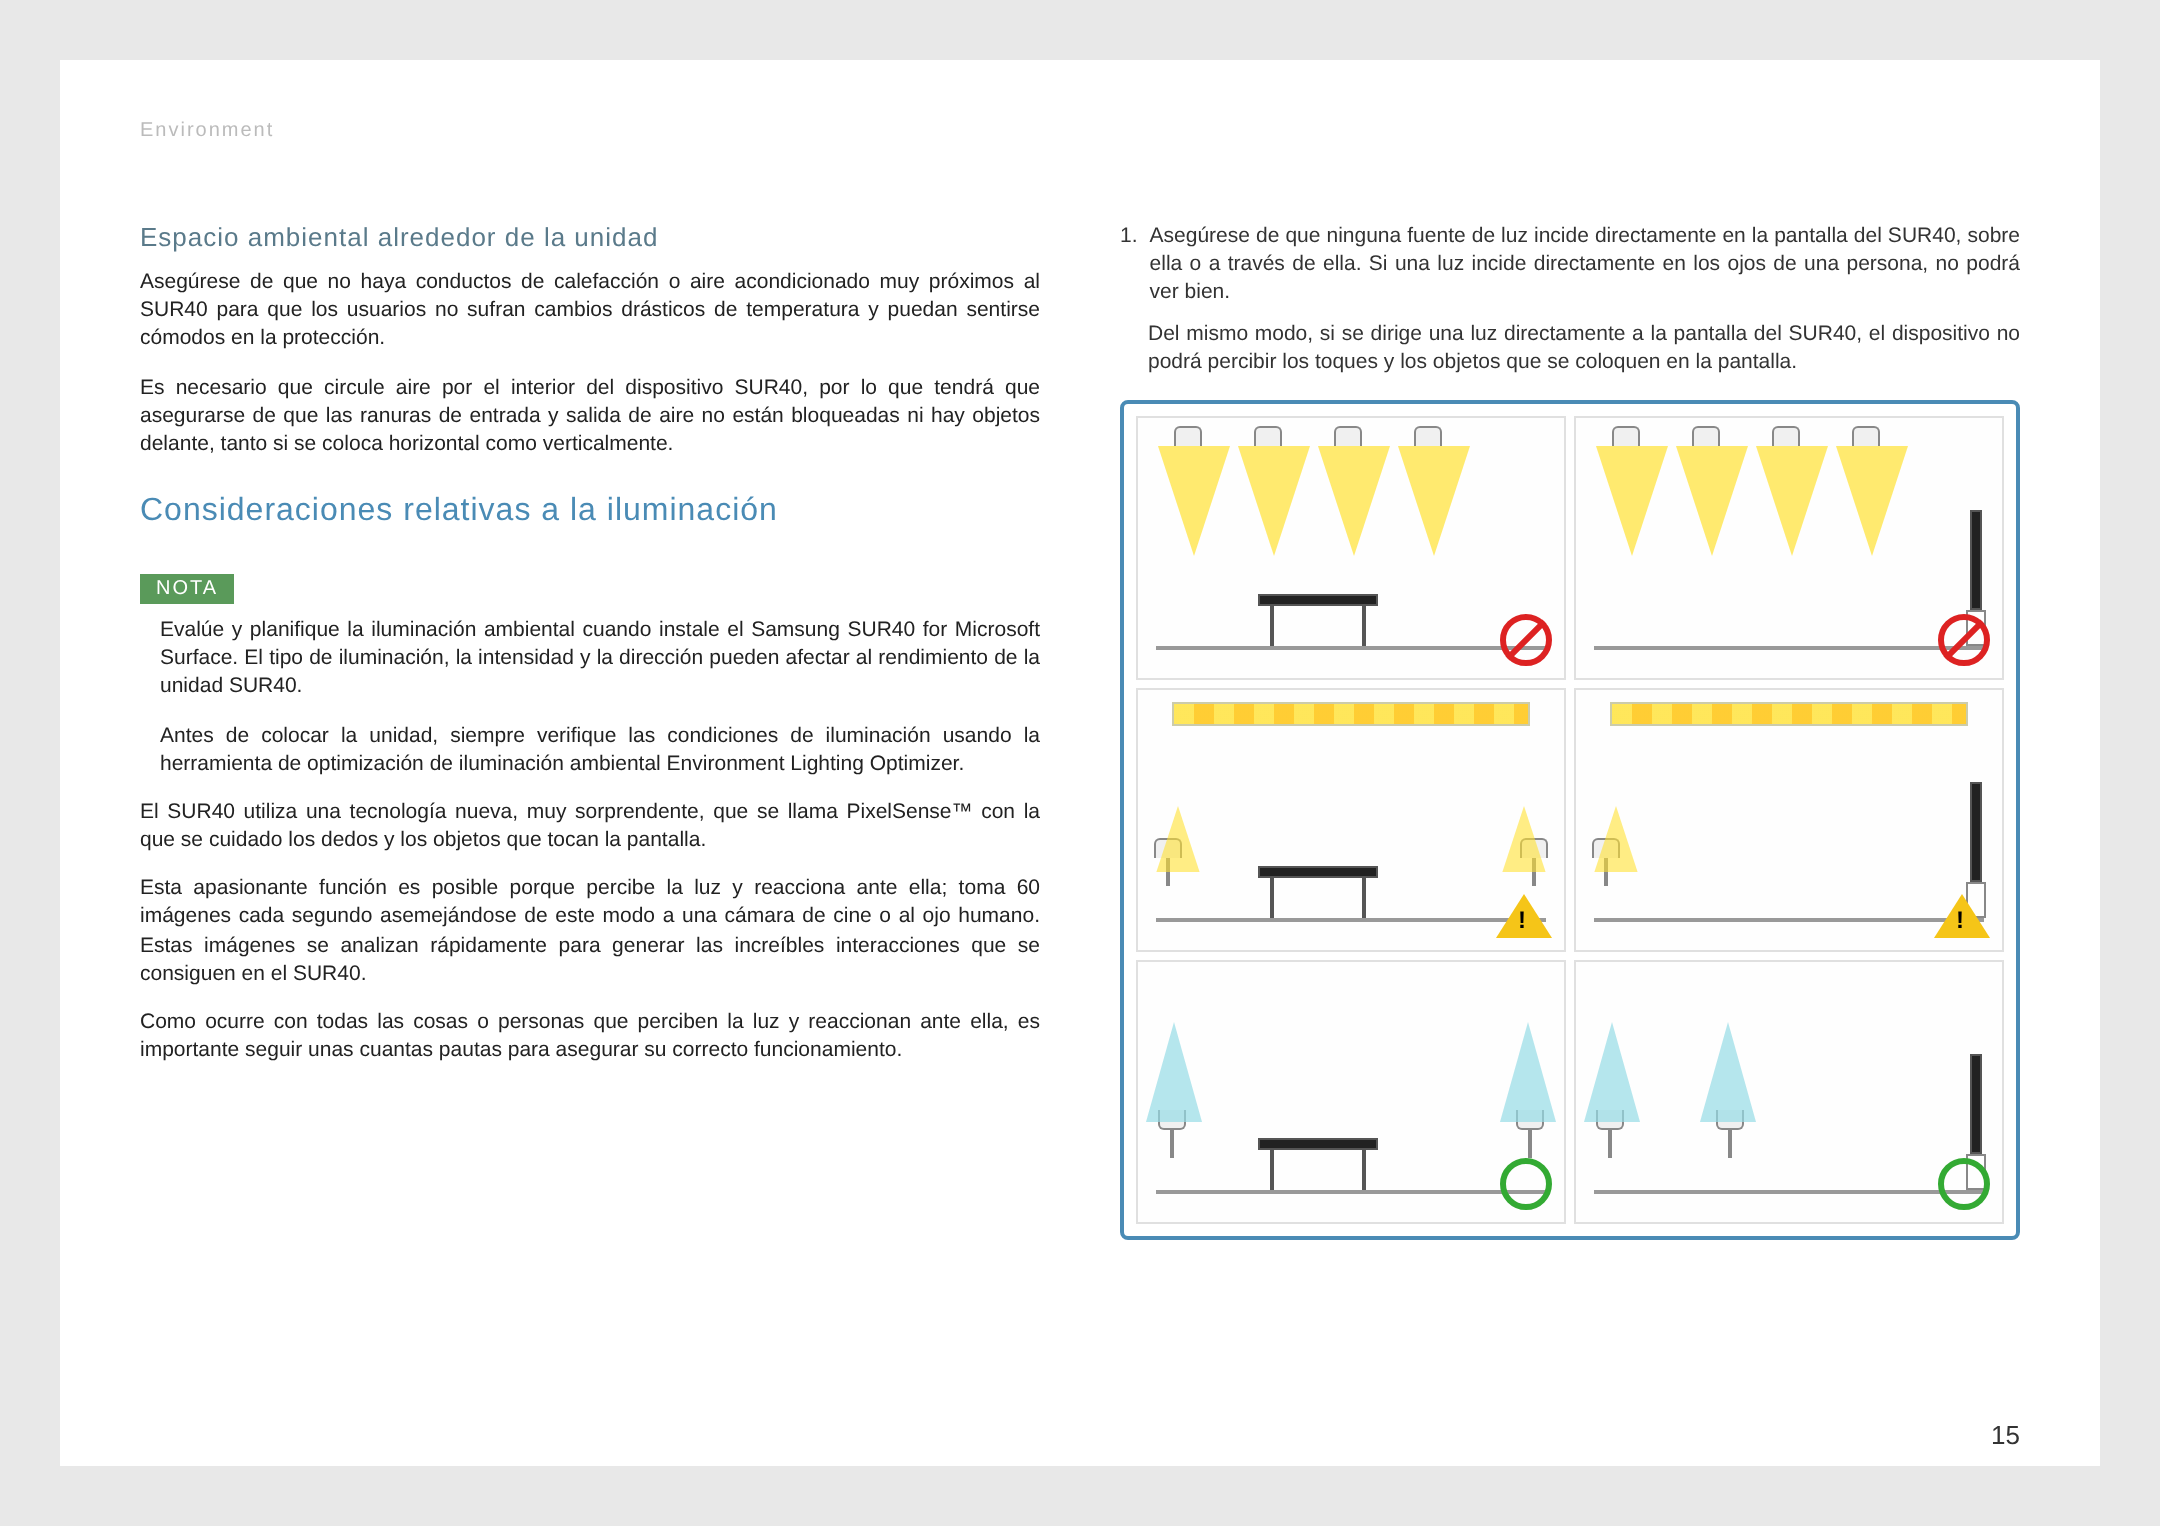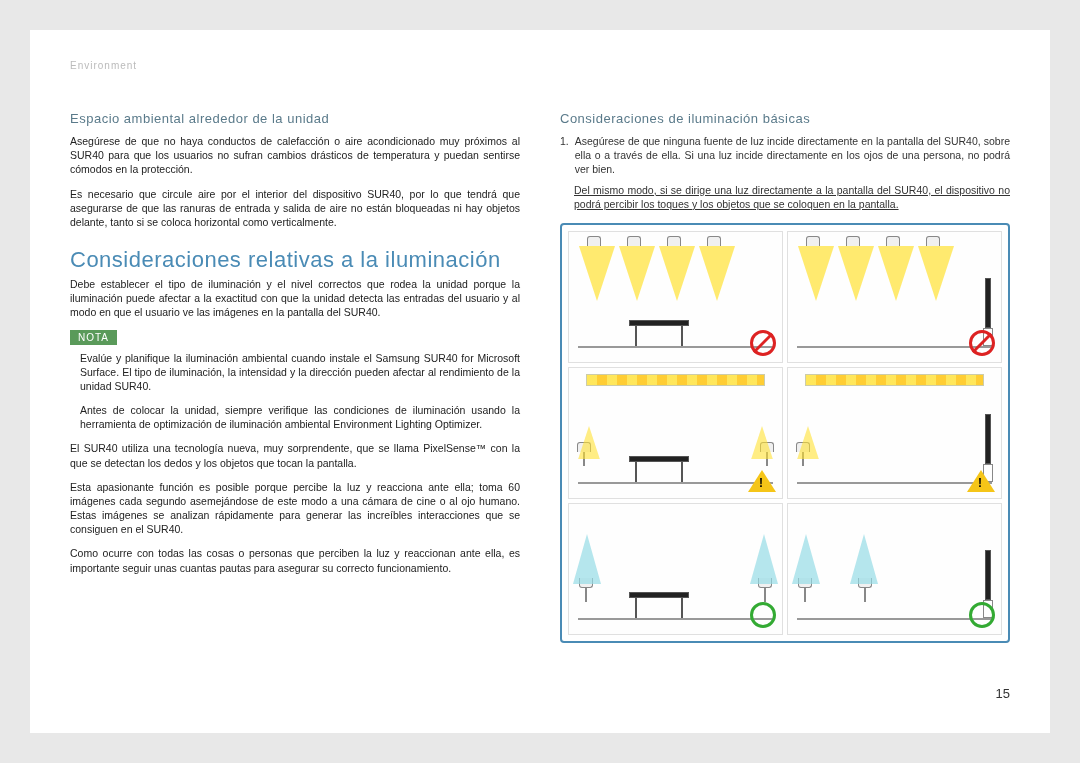--- a/index.html
+++ b/index.html
@@ -40,24 +40,24 @@
     margin-bottom: 8px;
   }
   .para {
     font-size: 10.5px;
     line-height: 1.35;
     color: #222;
     margin-bottom: 10px;
     text-align: justify;
   }
   .main-heading {
-    font-size: 22px;
+    font-size: 16px;
     color: #4a8bb5;
     letter-spacing: 0.5px;
-    margin: 18px 0 4px 0;
+    margin: 18px 0 22px 0;
     font-weight: normal;
   }
   .nota-badge {
     display: inline-block;
     background: #5a9a5a;
     color: #fff;
     font-size: 10px;
     padding: 2px 8px;
     letter-spacing: 1px;
     margin-bottom: 6px;
@@ -71,21 +71,20 @@
     margin-bottom: 6px;
   }
   .ol-num { flex-shrink: 0; }
   .ol-text { flex: 1; text-align: justify; }
   .ol-cont {
     font-size: 10.5px;
     line-height: 1.35;
     margin-bottom: 6px;
     padding-left: 14px;
     text-align: justify;
-    text-decoration: underline;
   }
   .figure-frame {
     border: 2px solid #4a8bb5;
     border-radius: 4px;
     margin-top: 12px;
     padding: 6px;
     display: grid;
     grid-template-columns: 1fr 1fr;
     grid-template-rows: 1fr 1fr 1fr;
     gap: 4px;
@@ -113,55 +112,53 @@
   .tri-warn {
     position: absolute; width: 0; height: 0;
     border-left: 14px solid transparent;
     border-right: 14px solid transparent;
     border-bottom: 22px solid #f5c518;
   }
   .tri-warn::after { content: "!"; position: absolute; left: -3px; top: 6px; font-size: 12px; font-weight: bold; color: #000; }
   .strip-y { position: absolute; height: 12px; background: repeating-linear-gradient(90deg, rgba(255,225,50,0.8) 0 10px, rgba(255,200,30,0.9) 10px 20px); border: 1px solid #cca; }
   .page-num {
     position: absolute;
-    bottom: 32px;
+    bottom: 8px;
     right: 40px;
     font-size: 13px;
     color: #333;
   }
 </style>
 </head>
 <body>
 
 <div class="page">
   <div class="breadcrumb">Environment</div>
 
   <div class="columns">
 
     <div class="col">
       <div class="sub-heading">Espacio ambiental alrededor de la unidad</div>
       <p class="para">Asegúrese de que no haya conductos de calefacción o aire acondicionado muy próximos al SUR40 para que los usuarios no sufran cambios drásticos de temperatura y puedan sentirse cómodos en la protección.</p>
       <p class="para">Es necesario que circule aire por el interior del dispositivo SUR40, por lo que tendrá que asegurarse de que las ranuras de entrada y salida de aire no están bloqueadas ni hay objetos delante, tanto si se coloca horizontal como verticalmente.</p>
 
       <div class="main-heading">Consideraciones relativas a la iluminación</div>
-      <p class="para">Debe establecer el tipo de iluminación y el nivel correctos que rodea la unidad porque la iluminación puede afectar a la exactitud con que la unidad detecta las entradas del usuario y al modo en que el usuario ve las imágenes en la pantalla del SUR40.</p>
 
       <span class="nota-badge">NOTA</span>
       <div class="indent-block">
         <p class="para">Evalúe y planifique la iluminación ambiental cuando instale el Samsung SUR40 for Microsoft Surface. El tipo de iluminación, la intensidad y la dirección pueden afectar al rendimiento de la unidad SUR40.</p>
         <p class="para">Antes de colocar la unidad, siempre verifique las condiciones de iluminación usando la herramienta de optimización de iluminación ambiental Environment Lighting Optimizer.</p>
       </div>
 
-      <p class="para">El SUR40 utiliza una tecnología nueva, muy sorprendente, que se llama PixelSense™ con la que se detectan los dedos y los objetos que tocan la pantalla.</p>
+      <p class="para">El SUR40 utiliza una tecnología nueva, muy sorprendente, que se llama PixelSense™ con la que se cuidado los dedos y los objetos que tocan la pantalla.</p>
       <p class="para">Esta apasionante función es posible porque percibe la luz y reacciona ante ella; toma 60 imágenes cada segundo asemejándose de este modo a una cámara de cine o al ojo humano. Estas imágenes se analizan rápidamente para generar las increíbles interacciones que se consiguen en el SUR40.</p>
       <p class="para">Como ocurre con todas las cosas o personas que perciben la luz y reaccionan ante ella, es importante seguir unas cuantas pautas para asegurar su correcto funcionamiento.</p>
     </div>
 
     <div class="col">
-      <div class="sub-heading">Consideraciones de iluminación básicas</div>
       <div class="ol-item">
         <span class="ol-num">1.</span>
         <span class="ol-text">Asegúrese de que ninguna fuente de luz incide directamente en la pantalla del SUR40, sobre ella o a través de ella. Si una luz incide directamente en los ojos de una persona, no podrá ver bien.</span>
       </div>
       <p class="ol-cont">Del mismo modo, si se dirige una luz directamente a la pantalla del SUR40, el dispositivo no podrá percibir los toques y los objetos que se coloquen en la pantalla.</p>
 
       <div class="figure-frame">
 
         <div class="cell">
           <div class="lamp" style="top:4px; left:18px;">

